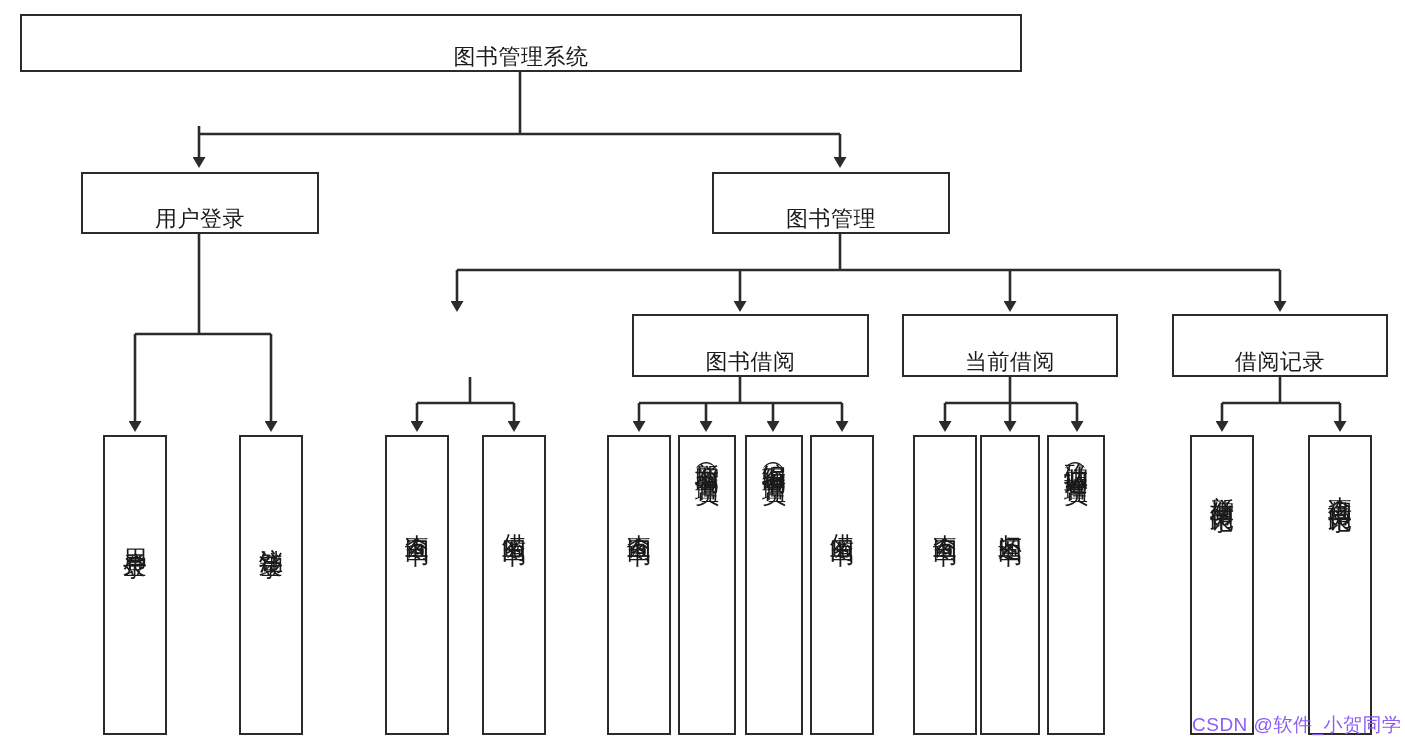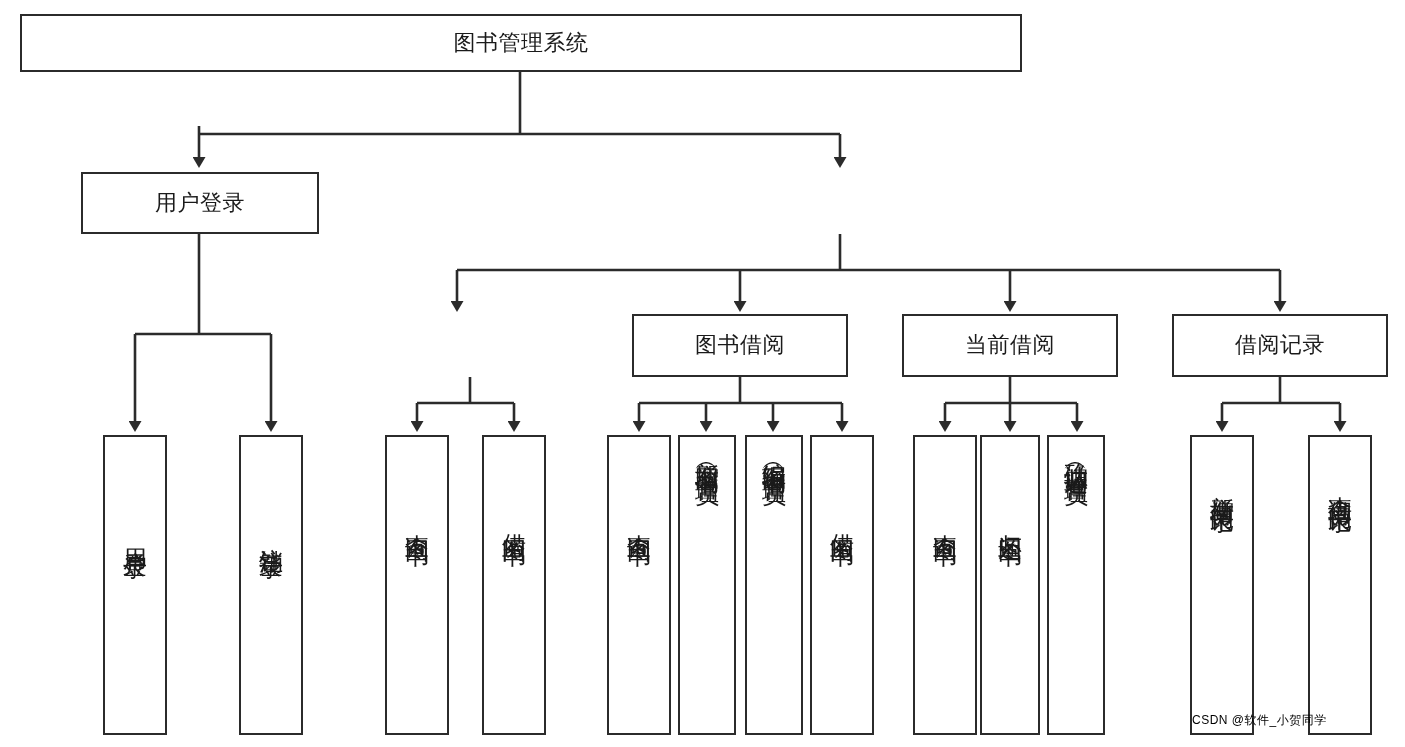--- a/index.html
+++ b/index.html
@@ -23,21 +23,21 @@
     top: 0;
     width: 1405px;
     height: 747px;
   }
   .node {
     position: absolute;
     box-sizing: border-box;
     background: #ffffff;
     border: 2px solid #2b2b2b;
     display: flex;
-    align-items: center;
+    align-items: flex-end;
     justify-content: center;
     color: #1a1a1a;
   }
   .node .lbl {
     text-align: center;
     line-height: 1.12;
     letter-spacing: 0.5px;
   }
   .node.horiz .lbl {
     writing-mode: horizontal-tb;
@@ -51,22 +51,22 @@
   .node.vert .lbl {
     writing-mode: vertical-rl;
     text-orientation: upright;
     font-size: 24px;
     line-height: 1.0;
     letter-spacing: 3px;
     white-space: nowrap;
   }
   .watermark {
     position: absolute;
-    color: #000000;
-    font-size: 12px;
+    color: #8b5cf6;
+    font-size: 19px;
     white-space: nowrap;
     letter-spacing: 0.5px;
     pointer-events: none;
   }
 </style>
 </head>
 <body>
 
 <div id="canvas">
 
@@ -123,23 +123,26 @@
   </svg>
 
   <div class="node horiz" style="left:20px; top:14px; width:1002px; height:58px;">
     <span class="lbl">图书管理系统</span>
   </div>
 
   <div class="node horiz" style="left:81px; top:172px; width:238px; height:62px;">
     <span class="lbl">用户登录</span>
   </div>
 
-
-
-  <div class="node horiz" style="left:632px; top:314px; width:216px; height:63px;">
+  <div class="node horiz" style="left:712px; top:172px; width:238px; height:62px;">
+    <span class="lbl">图书管理</span>
+  </div>
+
+
+  <div class="node horiz" style="left:632px; top:314px; width:237px; height:63px;">
     <span class="lbl">图书借阅</span>
   </div>
 
   <div class="node horiz" style="left:1172px; top:314px; width:216px; height:63px;">
     <span class="lbl">借阅记录</span>
   </div>
 
   <div class="node horiz" style="left:902px; top:314px; width:216px; height:63px;">
     <span class="lbl">当前借阅</span>
   </div>

